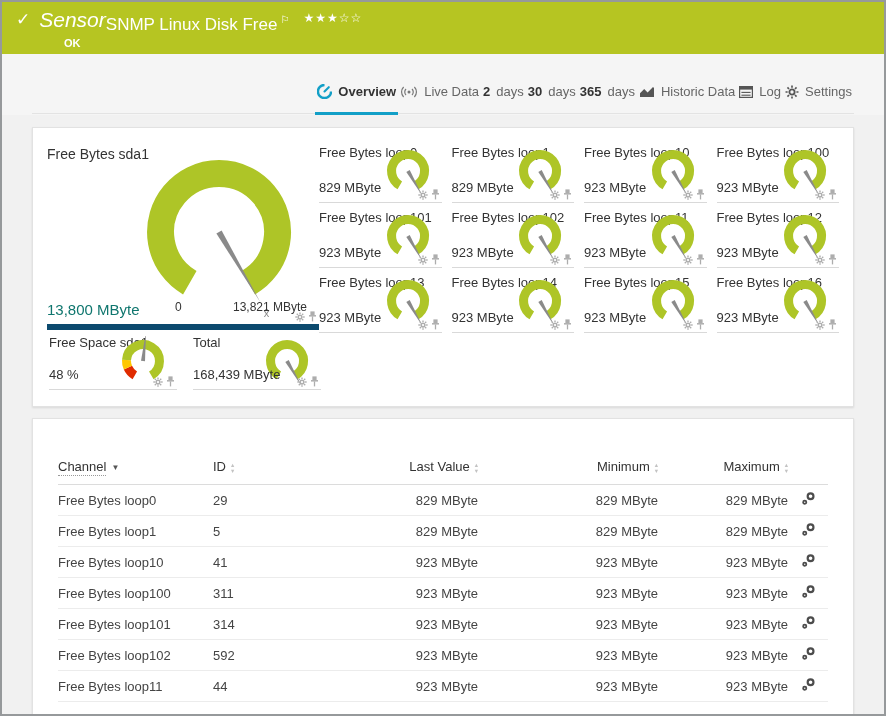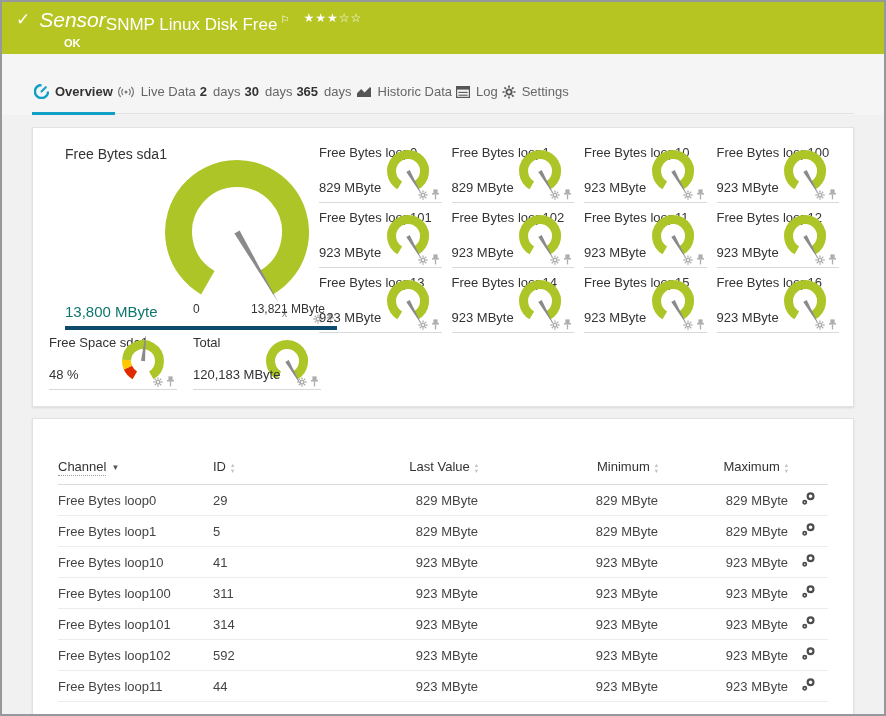--- a/index.html
+++ b/index.html
@@ -20,21 +20,21 @@
   .hdr-check { font-size:17px; font-weight:bold; margin-right:9px; line-height:22px; }
   .hdr-kind { font-style: italic; font-size:21px; line-height:22px; }
   .hdr-title { font-size:17px; line-height:22px; }
   .hdr-flag { font-size:10px; vertical-align:super; margin-left:3px; }
   .hdr-stars { font-size:12px; letter-spacing:1px; margin-left:14px; line-height:18px; cursor:pointer; }
   .hdr-status { margin-left:48px; margin-top:1px; font-size:11px; font-weight:bold; }
 
   
   .tabswrap { background:#f5f5f5; padding: 14px 0 0 0; height:61px; }
   .tabs {
-    display:flex; justify-content:flex-start; align-items:flex-end;
+    display:flex; justify-content:flex-end; align-items:flex-end;
     margin: 0 30px; border-bottom: 1px solid #e3e3e3; height:46px;
   }
   .tab {
     display:flex; align-items:center; gap:6px; padding: 0 2px 14px 2px;
     font-size:13px; color:#666; cursor:pointer; white-space:nowrap;
   }
   .tab b { color:#333; font-weight:bold; }
   .tab.active { border-bottom:3px solid #129fc7; margin-bottom:-2px; padding-bottom:13px; }
   .tab.active .tab-label { color:#333; font-weight:bold; }
   .tab-icon { display:inline-flex; align-items:center; }
@@ -42,22 +42,22 @@
   
   .main { padding: 12px 30px 0 30px; }
   .card {
     background:#fff; border:1px solid #e2e2e2; box-shadow: 0 1px 2px rgba(0,0,0,.10);
     position:relative;
   }
   .card.gauges { height: 280px; margin-bottom: 11px; }
   .card.table-card { height: 330px; padding: 36px 25px 0 25px; }
 
   
-  .left-panel { position:absolute; left:32px; top:10px; width:272px; height:192px;
-    border-bottom:4px solid #0c4a6e;text-decoration:underline; }
+  .left-panel { position:absolute; left:14px; top:10px; width:272px; height:192px;
+    border-bottom:6px solid #0c4a6e;text-decoration:underline; }
   .lp-title { position:absolute; left:0; top:8px; font-size:14px; color:#333; }
   .lp-svg { position:absolute; left:87px; top:14px; }
   .lp-value { position:absolute; left:0; bottom:6px; font-size:15px; color:#0f766e; }
   .lp-min { position:absolute; left:128px; bottom:10px; font-size:12px; color:#333; }
   .lp-max { position:absolute; left:186px; bottom:10px; font-size:12px; color:#333; }
   .g-icons { position:absolute; right:2px; bottom:2px; display:flex; gap:3px; align-items:flex-end; }
   .g-icons span { cursor:pointer; line-height:0; }
 
   .bottom-row { position:absolute; left:16px; top:200px; width:272px; display:flex; gap:16px; }
 
@@ -224,21 +224,21 @@
                   <line x1="4.5" y1="5.4" x2="4.5" y2="10.4" stroke="#adadad" stroke-width="1.3"></line>
                 </svg></span>
             </div>
           </div>
           <div class="mini small">
             <div class="mini-title">Total</div>
             <svg class="mini-svg" width="56" height="56">
               <path d="M17.8,39.3 A16.5,16.5 0 1 1 34.3,39.3" stroke="#aec527" stroke-width="9" fill="none"></path>
               <polygon points="24.3,26.0 27.7,24.0 40.5,50.1" fill="#8a8a8a"></polygon>
             </svg>
-            <div class="mini-value">120,183 MByte</div>
+            <div class="mini-value">168,439 MByte</div>
             <div class="g-icons">
               <span><svg width="10" height="10" viewBox="0 0 16 16">
                   <circle cx="8" cy="8" r="3" fill="none" stroke="#adadad" stroke-width="2.4"></circle>
                   <path d="M8 .6 V3 M8 13 V15.4 M.6 8 H3 M13 8 H15.4 M2.8 2.8 L4.6 4.6 M11.4 11.4 L13.2 13.2 M13.2 2.8 L11.4 4.6 M4.6 11.4 L2.8 13.2" stroke="#adadad" stroke-width="2.2"></path>
                 </svg></span>
               <span><svg width="9" height="11" viewBox="0 0 9 11">
                   <rect x="2.4" y="0.4" width="4.2" height="3.8" fill="#adadad"></rect>
                   <line x1="1" y1="4.8" x2="8" y2="4.8" stroke="#adadad" stroke-width="1.5"></line>
                   <line x1="4.5" y1="5.4" x2="4.5" y2="10.4" stroke="#adadad" stroke-width="1.3"></line>
                 </svg></span>

